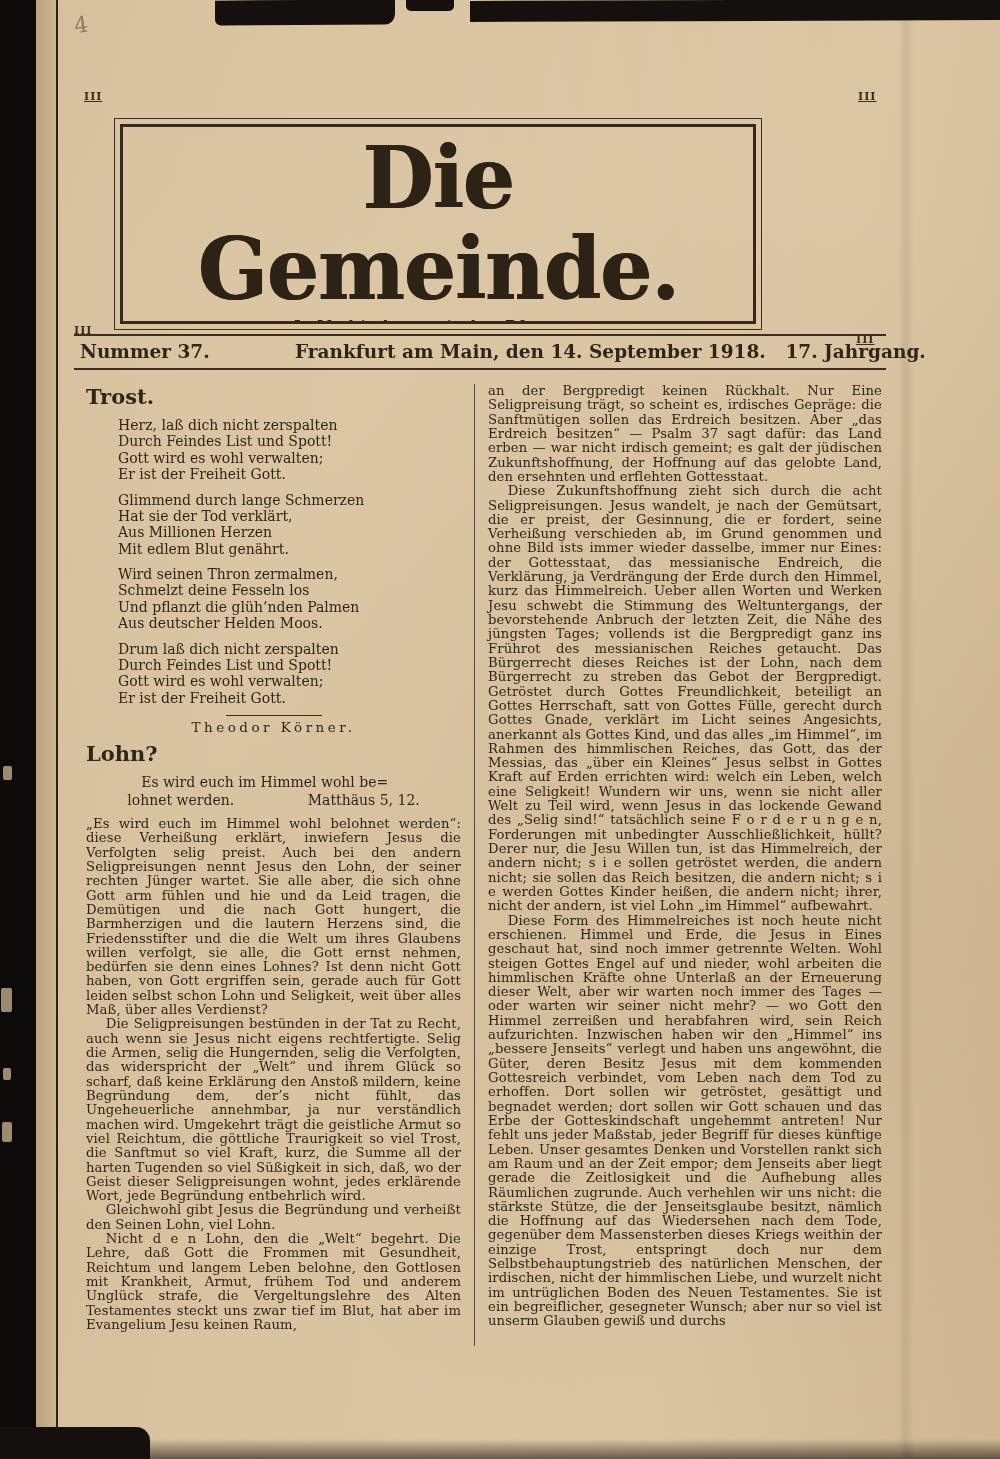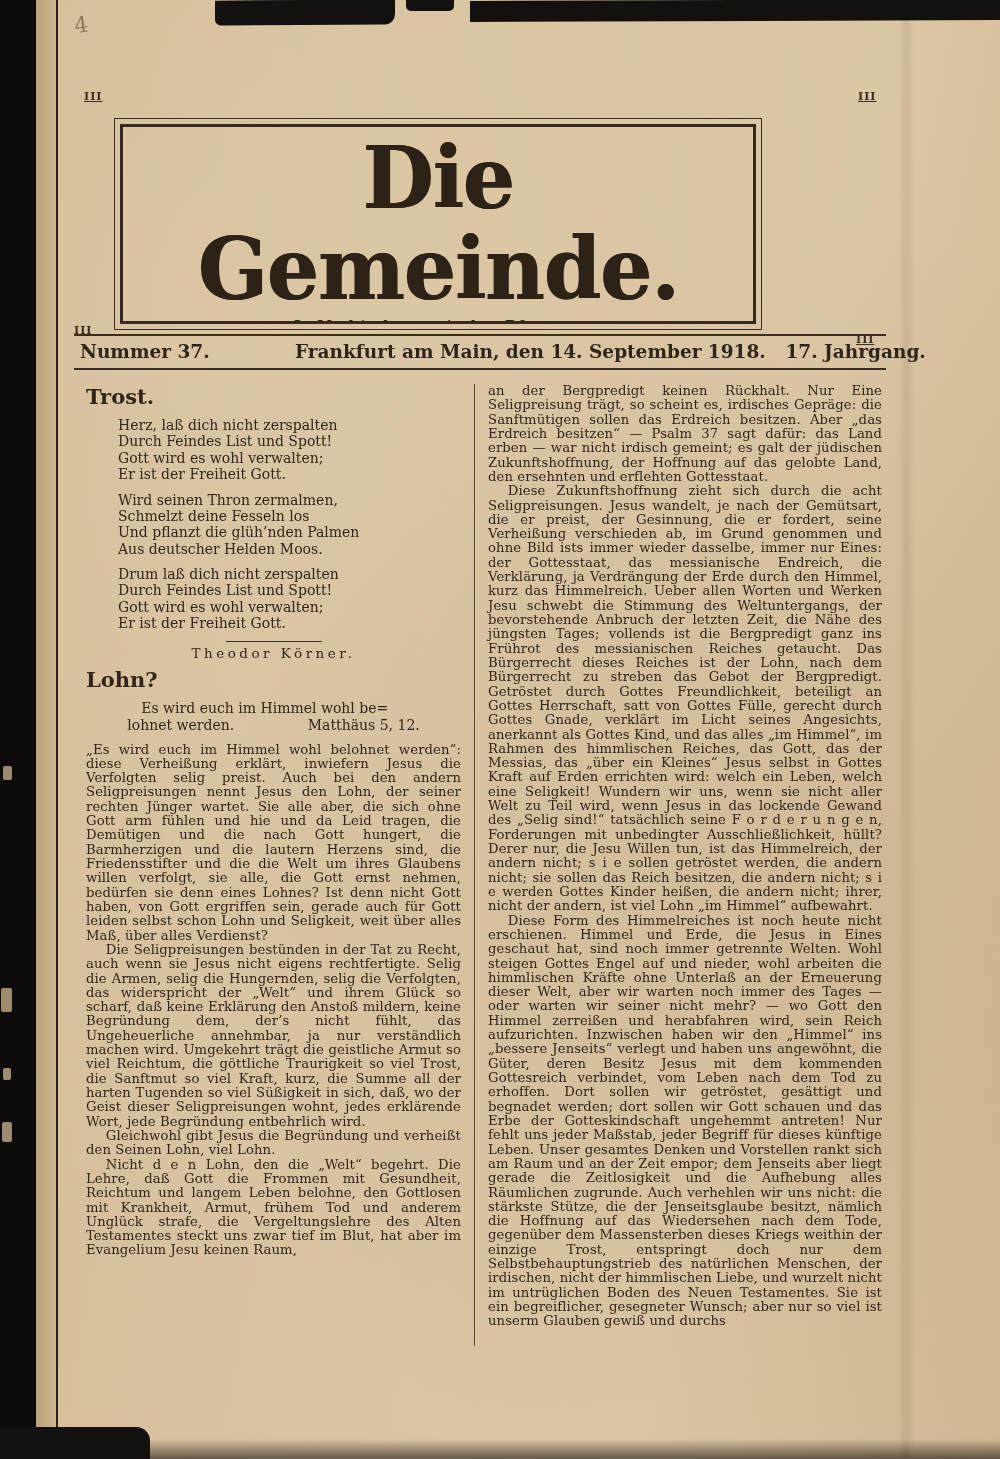--- a/index.html
+++ b/index.html
@@ -119,20 +119,24 @@
 
   <div class="columns">
 
     <div class="col col-left">
       <h2 class="poem-title">Trost.</h2>
       <div class="poem">
         <p class="stanza">Herz, laß dich nicht zerspalten
 Durch Feindes List und Spott!
 Gott wird es wohl verwalten;
 Er ist der Freiheit Gott.</p>
+        <p class="stanza">Glimmend durch lange Schmerzen
+Hat sie der Tod verklärt,
+Aus Millionen Herzen
+Mit edlem Blut genährt.</p>
         <p class="stanza">Wird seinen Thron zermalmen,
 Schmelzt deine Fesseln los
 Und pflanzt die glüh’nden Palmen
 Aus deutscher Helden Moos.</p>
         <p class="stanza">Drum laß dich nicht zerspalten
 Durch Feindes List und Spott!
 Gott wird es wohl verwalten;
 Er ist der Freiheit Gott.</p>
       </div>
       <div class="attribution-rule"></div>

